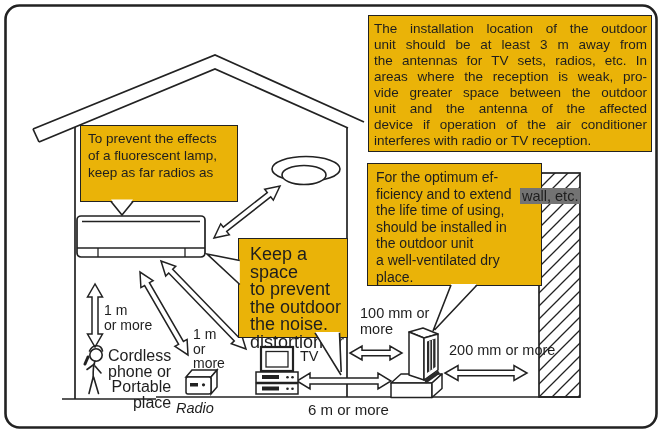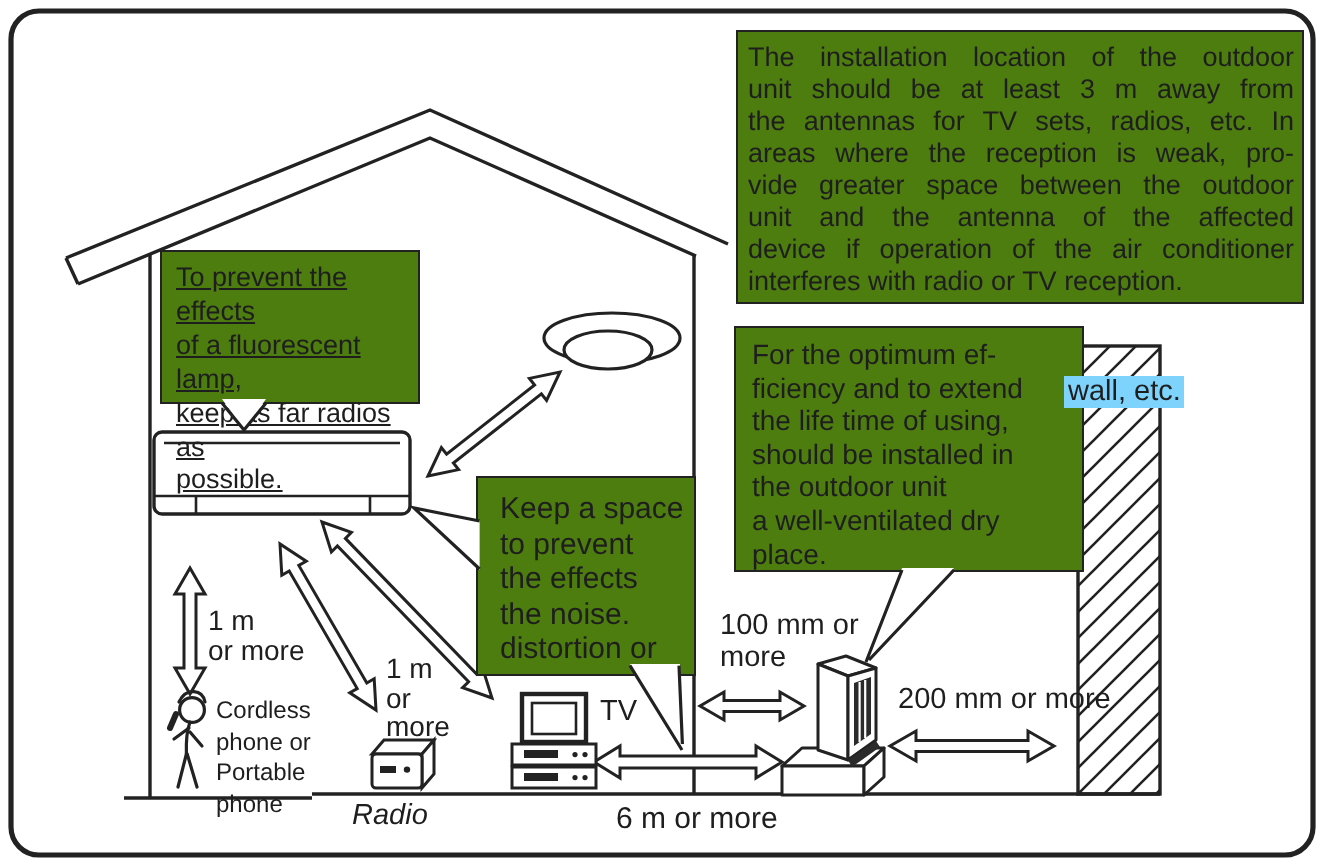--- a/index.html
+++ b/index.html
@@ -1,37 +1,37 @@
 <!DOCTYPE html>
 <html><head>
 <meta charset="utf-8">
 <style>
   html,body{margin:0;padding:0;background:#fff;}
   #stage{position:relative;width:662px;height:433px;background:#fff;overflow:hidden;
          font-family:"Liberation Sans",sans-serif;color:#1e1e1e;}
   #stage svg{position:absolute;left:0;top:0;}
   #base-svg{z-index:1;}
-  .box{position:absolute;z-index:2;background:#4d7c0f;border:1.7px solid #222;
+  .box{position:absolute;z-index:2;background:#eab308;border:1.7px solid #222;
        box-sizing:border-box;color:#1e1e1e;}
   #tails-svg{z-index:3;pointer-events:none;}
   .lbl{position:absolute;z-index:4;white-space:nowrap;color:#1e1e1e;}
   #box-outdoor-location{left:368px;top:15px;width:284px;height:137px;
        padding:5px 4px 0 5px;font-size:13.5px;line-height:16px;}
   #box-outdoor-location .just{text-align:justify;text-align-last:justify;}
-  #box-fluorescent{left:80px;top:125px;width:130px;height:77px;
-       padding:5px 0 0 7px;font-size:13.5px;line-height:16.9px;text-decoration:underline;}
+  #box-fluorescent{left:80px;top:125px;width:158px;height:77px;
+       padding:5px 0 0 7px;font-size:13.5px;line-height:16.9px;}
   #box-optimum{left:367px;top:163px;width:175px;height:123px;
        padding:5px 0 0 8px;font-size:14px;line-height:16.6px;}
   #box-keep-space{left:238px;top:238px;width:110px;height:100px;
-       padding:7px 0 0 11px;font-size:15px;line-height:17.6px;}
+       padding:7px 0 0 11px;font-size:18px;line-height:17.6px;}
   #lbl-inverter{left:234px;top:109px;font-size:14.5px;line-height:16.5px;}
-  #lbl-wall{left:532px;top:188px;font-size:14.5px;background:#7dd3fc;padding:0 2px;}
+  #lbl-wall{left:520px;top:188px;font-size:14.5px;background:#737373;padding:0 2px;}
   #lbl-one-m-left{left:104px;top:303px;font-size:14px;line-height:14.8px;}
   #lbl-one-m-radio{left:193px;top:327px;font-size:14px;line-height:14.6px;}
-  #lbl-cordless{left:108px;top:348px;font-size:12px;line-height:15.7px;}
+  #lbl-cordless{left:108px;top:348px;font-size:16px;line-height:15.7px;text-align:right;}
   #lbl-radio{left:176px;top:400px;font-size:14.5px;font-style:italic;}
   #lbl-tv{left:300px;top:348px;font-size:14.5px;}
   #lbl-hundred{left:360px;top:305px;font-size:14.5px;line-height:16px;}
   #lbl-twohundred{left:449px;top:342px;font-size:14.5px;text-align:center;}
   #lbl-threem{left:308px;top:401px;font-size:15px;}
 </style>
 </head>
 <body>
 
 <div id="stage">
@@ -134,37 +134,36 @@
     <div class="just">vide greater space between the outdoor</div>
     <div class="just">unit and the antenna of the affected</div>
     <div class="just">device if operation of the air conditioner</div>
     <div>interferes with radio or TV reception.</div>
   </div>
 
   <div class="box" id="box-fluorescent">
     <div>To prevent the effects</div>
     <div>of a fluorescent lamp,</div>
     <div>keep as far radios as</div>
-    <div>possible.</div>
   </div>
 
   <div class="box" id="box-optimum">
     <div>For the optimum ef-</div>
     <div>ficiency and to extend</div>
     <div>the life time of using,</div>
     <div>should be installed in</div>
     <div>the outdoor unit</div>
     <div>a well-ventilated dry</div>
     <div>place.</div>
   </div>
 
   <div class="box" id="box-keep-space">
     <div>Keep a space</div>
     <div>to prevent</div>
-    <div>the effects</div>
+    <div>the outdoor</div>
     <div>the noise.</div>
     <div>distortion or</div>
   </div>
 
   <svg id="tails-svg" width="662" height="433" viewBox="0 0 662 433">
     <g>
       <polygon points="111,199.5 122,215 133,199.5" fill="#fff"></polygon>
       <path d="M111,201.5 L122,215 L133,201.5" fill="none" stroke="#222" stroke-width="1.6"></path>
       <polygon points="239.8,260 207,254 239.8,285" fill="#fff"></polygon>
       <path d="M239.8,260.5 L207,254 L239.8,284.5" fill="none" stroke="#222" stroke-width="1.6"></path>
@@ -182,21 +181,21 @@
   </div>
   <div class="lbl" id="lbl-one-m-radio">
     <div>1 m</div>
     <div>or</div>
     <div>more</div>
   </div>
   <div class="lbl" id="lbl-cordless">
     <div>Cordless</div>
     <div>phone or</div>
     <div>Portable</div>
-    <div>phone</div>
+    <div>place</div>
   </div>
   <div class="lbl" id="lbl-radio">Radio</div>
   <div class="lbl" id="lbl-tv">TV</div>
   <div class="lbl" id="lbl-hundred">
     <div>100 mm or</div>
     <div>more</div>
   </div>
   <div class="lbl" id="lbl-twohundred">200 mm or more</div>
   <div class="lbl" id="lbl-threem">6 m or more</div>
 

